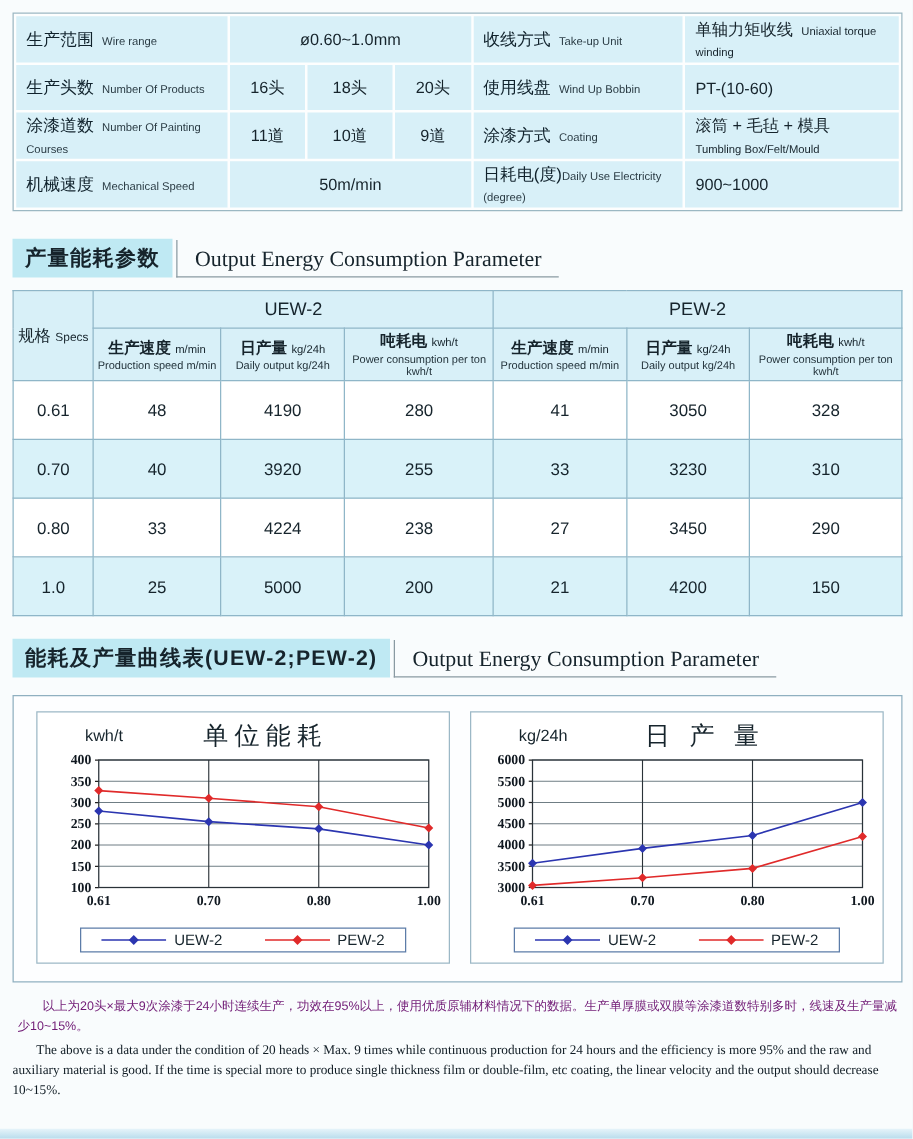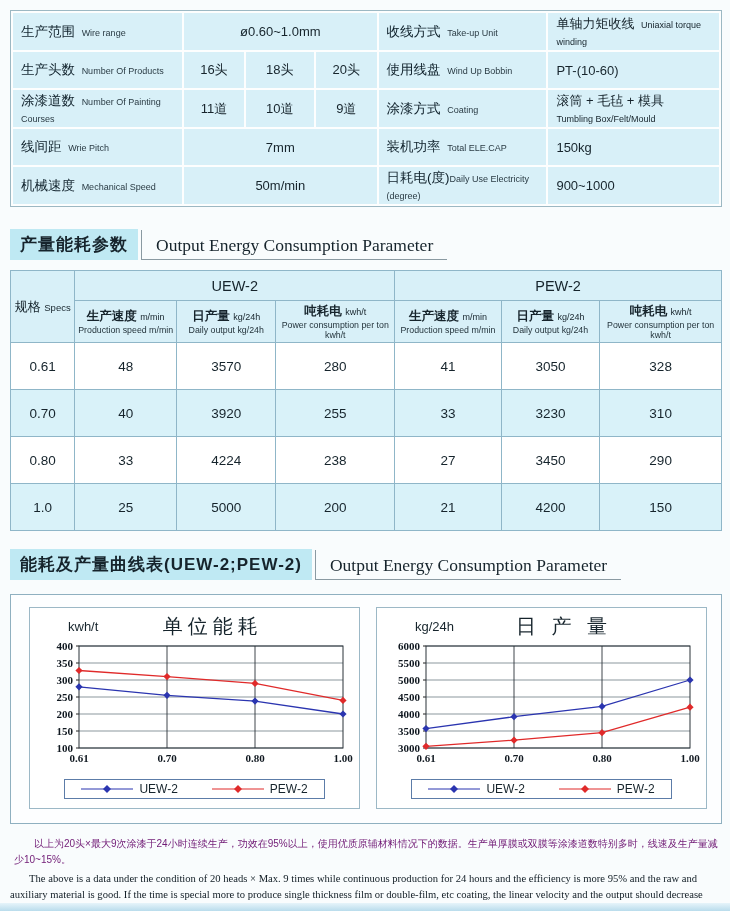--- a/index.html
+++ b/index.html
@@ -107,32 +107,20 @@
         <span class="zh">涂漆方式</span>
         <span class="en">Coating</span>
       </td>
       <td class="val-left">
         <span style="display:block">滚筒 + 毛毡 + 模具</span>
         <span class="en" style="margin-left:0">Tumbling Box/Felt/Mould</span>
       </td>
     </tr>
     <tr>
       <td class="lbl">
-        <span class="zh">线间距</span>
-        <span class="en">Wrie Pitch</span>
-      </td>
-      <td class="val" colspan="3"><span>7mm</span></td>
-      <td class="lbl">
-        <span class="zh">装机功率</span>
-        <span class="en">Total ELE.CAP</span>
-      </td>
-      <td class="val-left"><span>150kg</span></td>
-    </tr>
-    <tr>
-      <td class="lbl">
         <span class="zh">机械速度</span>
         <span class="en">Mechanical Speed</span>
       </td>
       <td class="val" colspan="3"><span>50m/min</span></td>
       <td class="lbl">
         <span class="zh">日耗电(度)</span><span class="en" style="margin-left:0">Daily Use Electricity (degree)</span>
       </td>
       <td class="val-left"><span>900~1000</span></td>
     </tr>
   </tbody>
@@ -175,21 +163,21 @@
         <div class="h-en">Daily output kg/24h</div>
       </th>
       <th style="width:121px">
         <div class="h-zh"><span>吨耗电</span> <span class="h-unit">kwh/t</span></div>
         <div class="h-en">Power consumption per ton kwh/t</div>
       </th>
     </tr>
     <tr>
       <td class="speccol">0.61</td>
       <td>48</td>
-      <td>3570</td>
+      <td>4190</td>
       <td>280</td>
       <td>41</td>
       <td>3050</td>
       <td>328</td>
     </tr>
     <tr class="alt">
       <td class="speccol">0.70</td>
       <td>40</td>
       <td>3920</td>
       <td>255</td>

